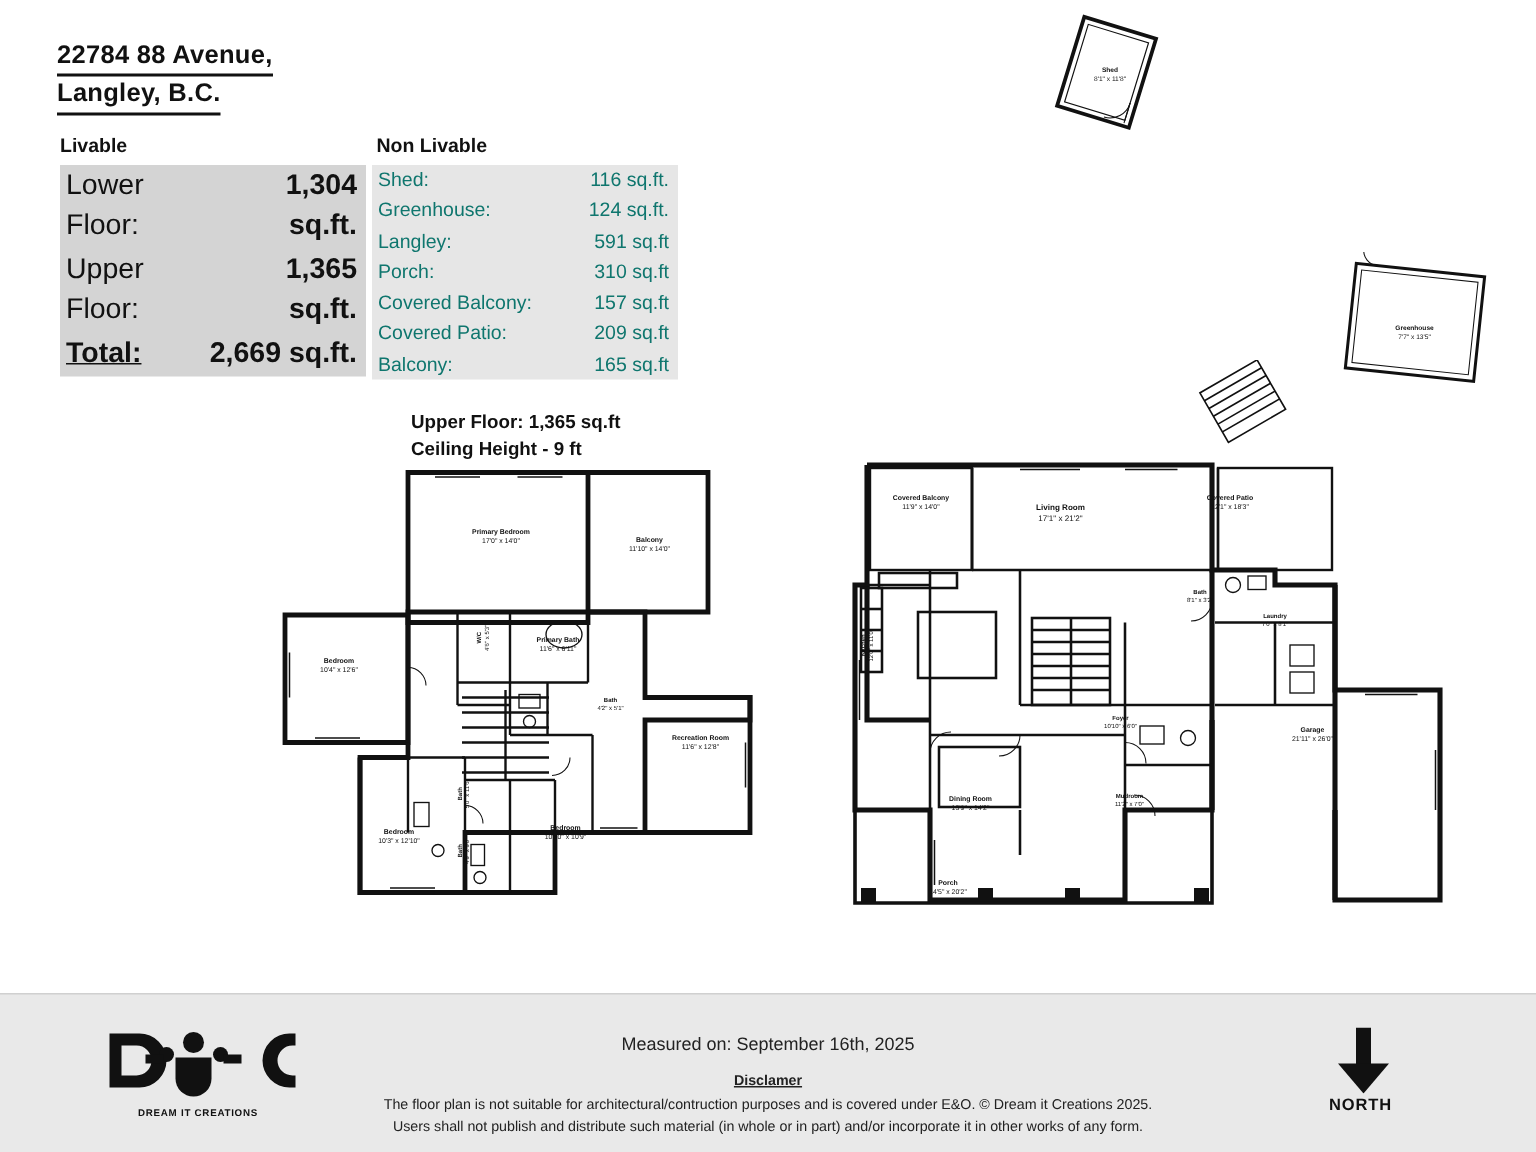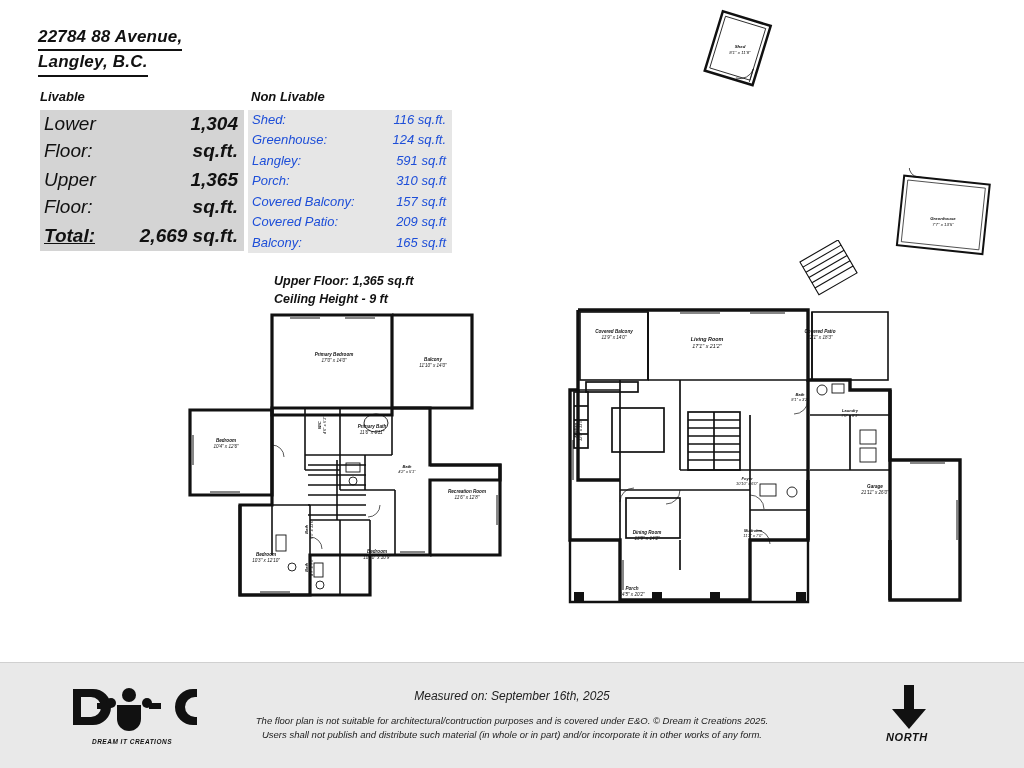--- a/index.html
+++ b/index.html
@@ -12,21 +12,20 @@
     background: #ffffff;
     font-family: "Liberation Sans", sans-serif;
     color: #111111;
     position: relative;
     overflow: hidden;
   }
   .page {
     position: relative;
     width: 1024px;
     height: 675px;
-    font-style: italic;
   }
 
   
   .address {
     position: absolute;
     left: 38px;
     top: 26px;
     font-size: 17px;
     font-weight: bold;
     line-height: 1.32;
@@ -68,21 +67,21 @@
     text-decoration: underline;
   }
 
   .nonlivable-table {
     position: absolute;
     left: 248px;
     top: 110px;
     width: 204px;
     background: #e6e6e6;
     font-size: 13px;
-    color: #1d4ed8;
+    color: #0f766e;
   }
   .nonlivable-table .row {
     display: flex;
     justify-content: space-between;
     padding: 1px 6px 1px 4px;
     line-height: 1.42;
   }
   .nonlivable-table .row .val { text-align: right; }
 
   
@@ -556,20 +555,21 @@
     <span class="dim">11'2" x 7'0"</span>
   </div>
   <div class="room-label" style="left:602px; top:586px; width:60px;">
     <span class="nm">Porch</span>
     <span class="dim">14'5" x 20'2"</span>
   </div>
 
   <div class="footer">
     <div class="footer-text">
       <div class="measured">Measured on:  September 16th, 2025</div>
+      <div class="disclaimer-title">Disclamer</div>
       <div>The floor plan is not suitable for architectural/contruction purposes and is covered under E&amp;O. © Dream it Creations 2025.</div>
       <div>Users shall not publish and distribute such material (in whole or in part) and/or incorporate it in other works of any form.</div>
     </div>
 
     <div class="logo" style="position:absolute; left:52px; top:18px;">
       <svg width="130" height="52" viewBox="0 0 130 52">
         <g fill="#111">
           <path d="M6 8 h20 a18 18 0 0 1 0 36 h-20 z M14 16 v20 h10 a10 10 0 0 0 0 -20 z"></path>
           <path d="M104 8 h20 a18 18 0 0 1 0 36 h-20 z M112 16 v20 h10 a10 10 0 0 0 0 -20 z" transform="scale(-1,1) translate(-250,0)"></path>
           <circle cx="62" cy="14" r="7"></circle>

